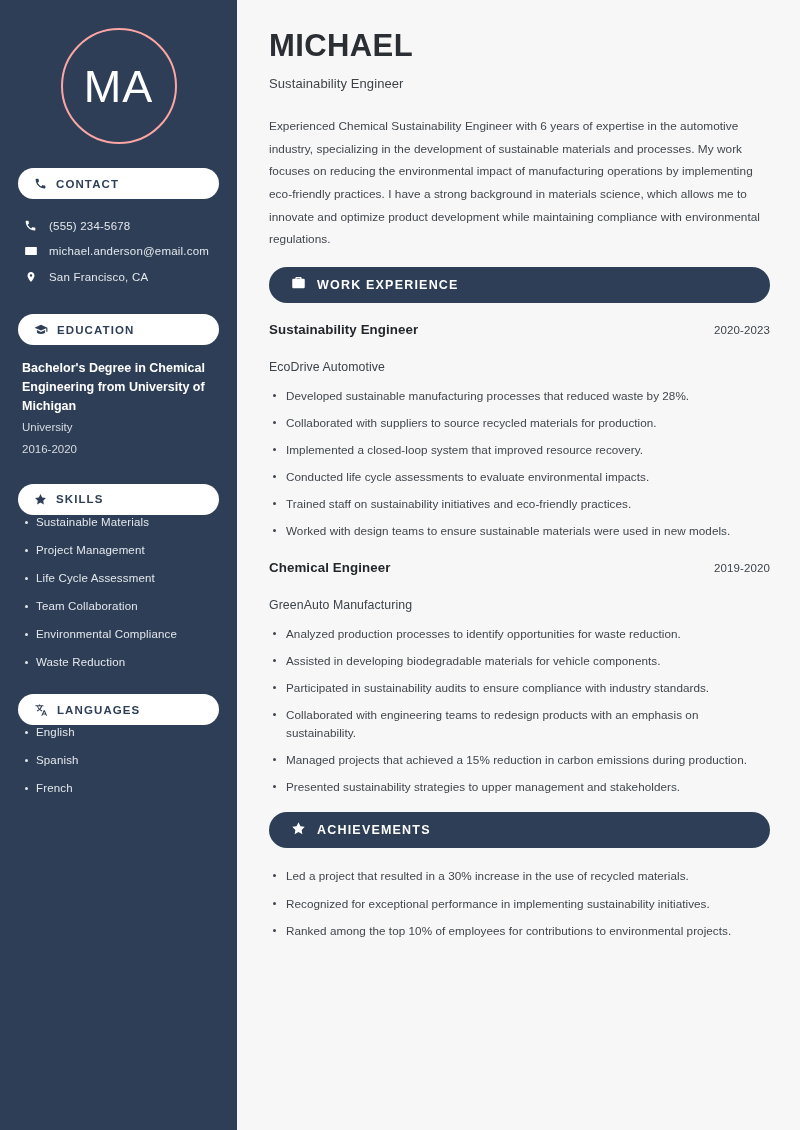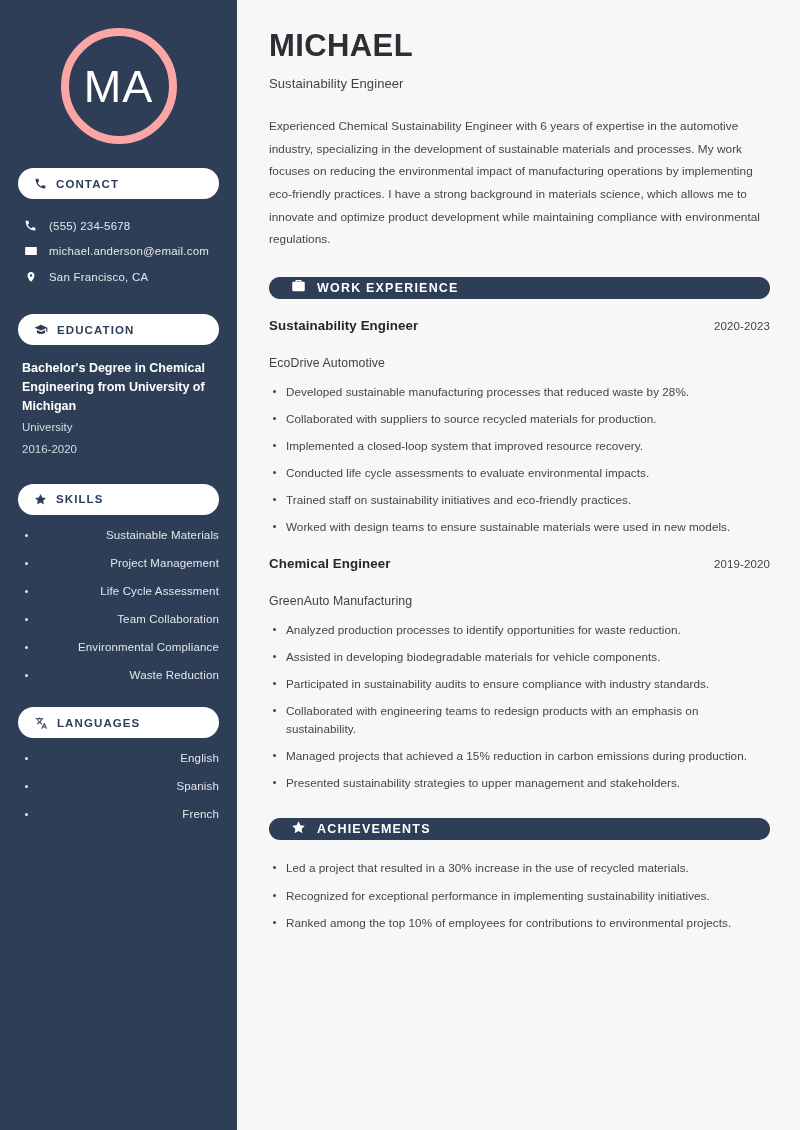--- a/index.html
+++ b/index.html
@@ -28,21 +28,21 @@
   }
 
   .avatar-wrap {
     display: flex;
     justify-content: center;
     padding-top: 28px;
   }
   .avatar {
     width: 116px; height: 116px;
     border-radius: 50%;
-    border: 8px solid #fca5a5;
+    border: 2px solid #fca5a5;
     display: flex;
     align-items: center;
     justify-content: center;
   }
   .avatar-initials {
     font-size: 45px;
     font-weight: 400;
     letter-spacing: 1px;
     color: #ffffff;
     line-height: 1;
@@ -95,21 +95,21 @@
     line-height: 1.52;
     color: #ffffff;
   }
   .edu-school, .edu-years {
     font-size: 11.5px;
     color: #d6dbe2;
     line-height: 1.72;
     margin-top: 2px;
   }
 
-  .side-ul { margin-top: 13px; padding-left: 4px; list-style: none; text-align: right; }
+  .side-ul { padding-left: 4px; list-style: none; }
   .side-li {
     position: relative;
     font-size: 11.5px;
     color: #e3e7ec;
     padding: 0 0 0 14px;
     line-height: 1.35;
     margin-bottom: 12.5px;
     letter-spacing: .15px;
   }
   .side-li::before {
@@ -146,26 +146,26 @@
     line-height: 1.92;
     color: #40464c;
     margin-top: 24px;
     letter-spacing: .05px;
   }
 
   .sec-bar {
     background: #2d3e56;
     color: #ffffff;
     border-radius: 22px;
-    height: 22px;
+    height: 36px;
     display: flex;
     align-items: center;
     gap: 11px;
     padding: 0 22px;
-    margin-top: 26px;
+    margin-top: 16px;
   }
   .sec-bar .sec-label {
     font-size: 12.5px;
     font-weight: bold;
     letter-spacing: 1.2px;
     text-transform: uppercase;
   }
 
   .job { margin-top: 19px; }
   .job-head {

